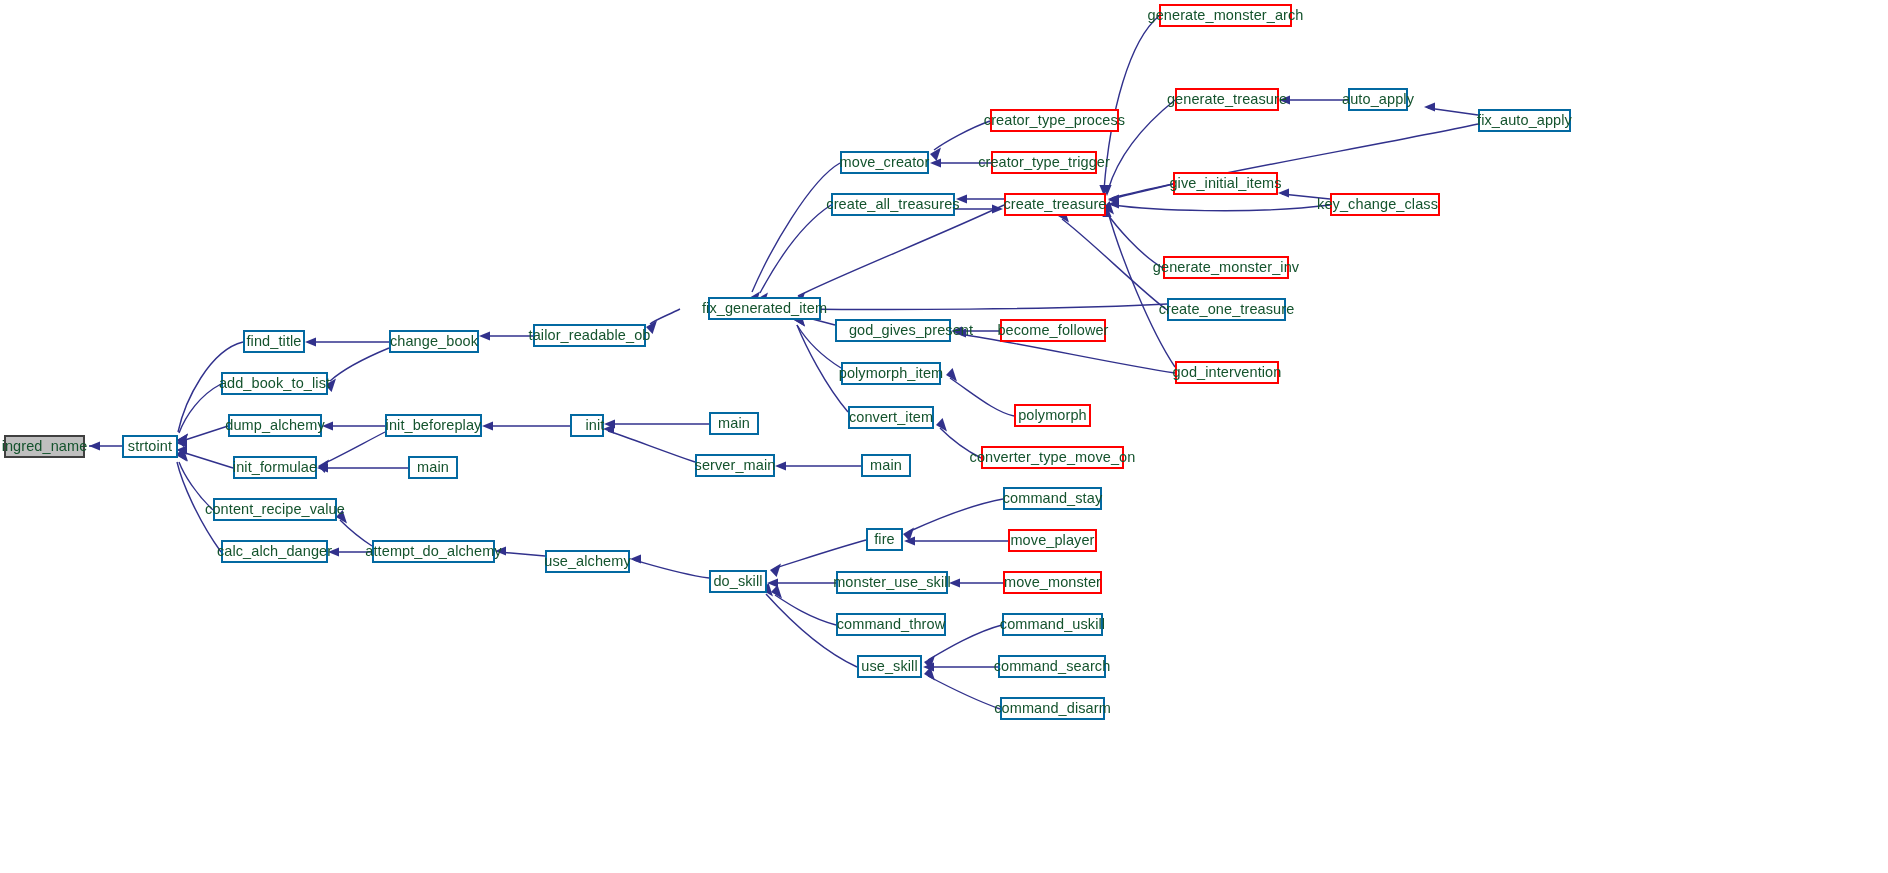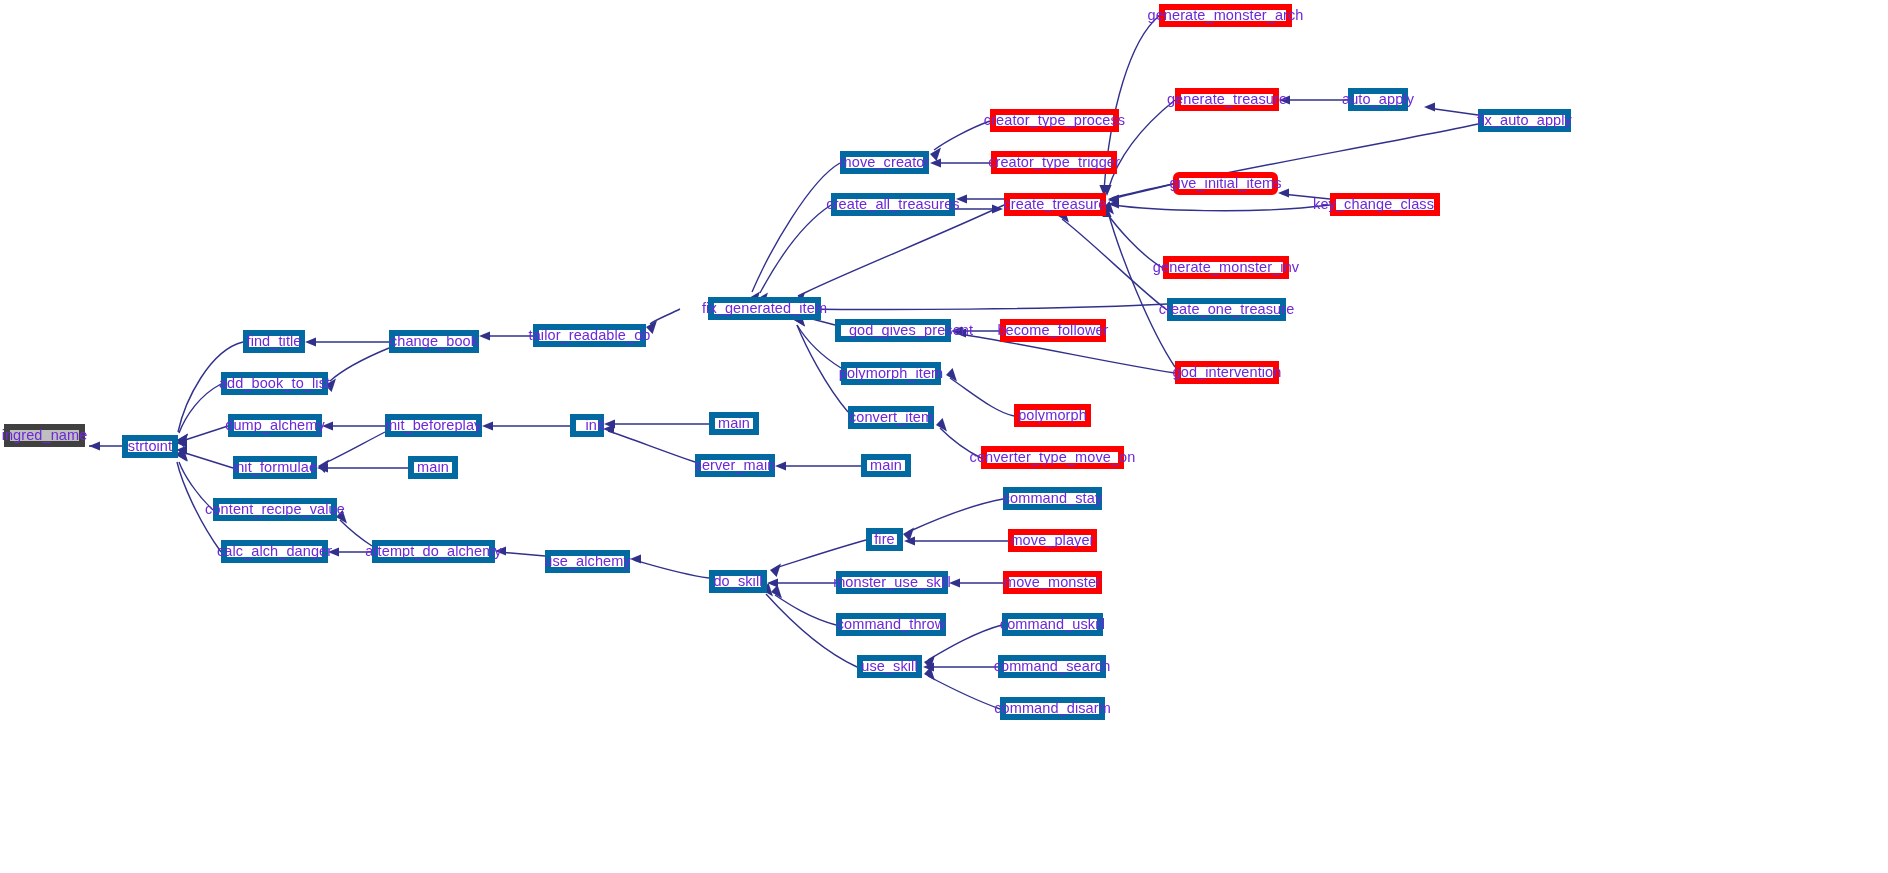--- a/index.html
+++ b/index.html
@@ -31,23 +31,23 @@
     width: 1888px;
     height: 873px;
   }
   .node {
     position: absolute;
     box-sizing: border-box;
     display: flex;
     align-items: center;
     justify-content: center;
     background: #ffffff;
-    border: 6px solid #0369a1;
+    border: 2px solid #0369a1;
     font-size: 14.5px;
-    color: #6d28d9;
+    color: #14532d;
     line-height: 1;
     white-space: nowrap;
     letter-spacing: 0.1px;
     cursor: pointer;
   }
   .node.red {
     border-color: #ff0000;
   }
   .node.current {
     background: #bfbfbf;
@@ -173,21 +173,21 @@
       <path d="M 1003,583 L 953,583" fill="none" stroke="#31318c" stroke-width="1.4"></path>
       <polygon points="949,583 960,578.4 960,587.6" fill="#31318c"></polygon>
       <path d="M 1002,625 C 975,632 945,650 928,660" fill="none" stroke="#31318c" stroke-width="1.4"></path>
       <polygon points="924,662 935,655.4 930.6,669" fill="#31318c"></polygon>
       <path d="M 998,667 L 927,667" fill="none" stroke="#31318c" stroke-width="1.4"></path>
       <polygon points="923,667 934,662.4 934,671.6" fill="#31318c"></polygon>
       <path d="M 1000,709 C 975,700 945,685 928,676" fill="none" stroke="#31318c" stroke-width="1.4"></path>
       <polygon points="924,674 935,680.6 930.6,667" fill="#31318c"></polygon>
     </svg>
   <div id="node-layer">
-      <div class="node current" style="left: 4px; top: 424px; width: 81px; height: 23px;">
+      <div class="node current" style="left: 4px; top: 435px; width: 81px; height: 23px;">
         <span class="label">ingred_name</span>
       </div>
       <div class="node" style="left: 122px; top: 435px; width: 56px; height: 23px;">
         <span class="label">strtoint</span>
       </div>
       <div class="node" style="left: 243px; top: 330px; width: 62px; height: 23px;">
         <span class="label">find_title</span>
       </div>
       <div class="node" style="left: 221px; top: 372px; width: 107px; height: 23px;">
         <span class="label">add_book_to_list</span>
@@ -263,21 +263,21 @@
       </div>
       <div class="node" style="left: 836px; top: 613px; width: 110px; height: 23px; text-align: right;">
         <span class="label">command_throw</span>
       </div>
       <div class="node" style="left: 857px; top: 655px; width: 65px; height: 23px;">
         <span class="label">use_skill</span>
       </div>
       <div class="node red" style="left: 990px; top: 109px; width: 129px; height: 23px;">
         <span class="label">creator_type_process</span>
       </div>
-      <div class="node red" style="left: 991px; top: 151px; width: 126px; height: 23px;">
+      <div class="node red" style="left: 991px; top: 151px; width: 106px; height: 23px;">
         <span class="label">creator_type_trigger</span>
       </div>
       <div class="node red" style="left: 1004px; top: 193px; width: 102px; height: 23px;">
         <span class="label">create_treasure</span>
       </div>
       <div class="node red" style="left: 1000px; top: 319px; width: 106px; height: 23px;">
         <span class="label">become_follower</span>
       </div>
       <div class="node red" style="left: 1014px; top: 404px; width: 77px; height: 23px;">
         <span class="label">polymorph</span>
@@ -296,21 +296,21 @@
       </div>
       <div class="node" style="left: 1002px; top: 613px; width: 101px; height: 23px;">
         <span class="label">command_uskill</span>
       </div>
       <div class="node" style="left: 998px; top: 655px; width: 108px; height: 23px;">
         <span class="label">command_search</span>
       </div>
       <div class="node" style="left: 1000px; top: 697px; width: 105px; height: 23px;">
         <span class="label">command_disarm</span>
       </div>
-      <div class="node red" style="left: 1173px; top: 172px; width: 105px; height: 23px; border-radius: 6px;">
+      <div class="node red" style="left: 1173px; top: 172px; width: 105px; height: 23px;">
         <span class="label">give_initial_items</span>
       </div>
       <div class="node red" style="left: 1163px; top: 256px; width: 126px; height: 23px;">
         <span class="label">generate_monster_inv</span>
       </div>
       <div class="node" style="left: 1167px; top: 298px; width: 119px; height: 23px;">
         <span class="label">create_one_treasure</span>
       </div>
       <div class="node red" style="left: 1175px; top: 361px; width: 104px; height: 23px;">
         <span class="label">god_intervention</span>

